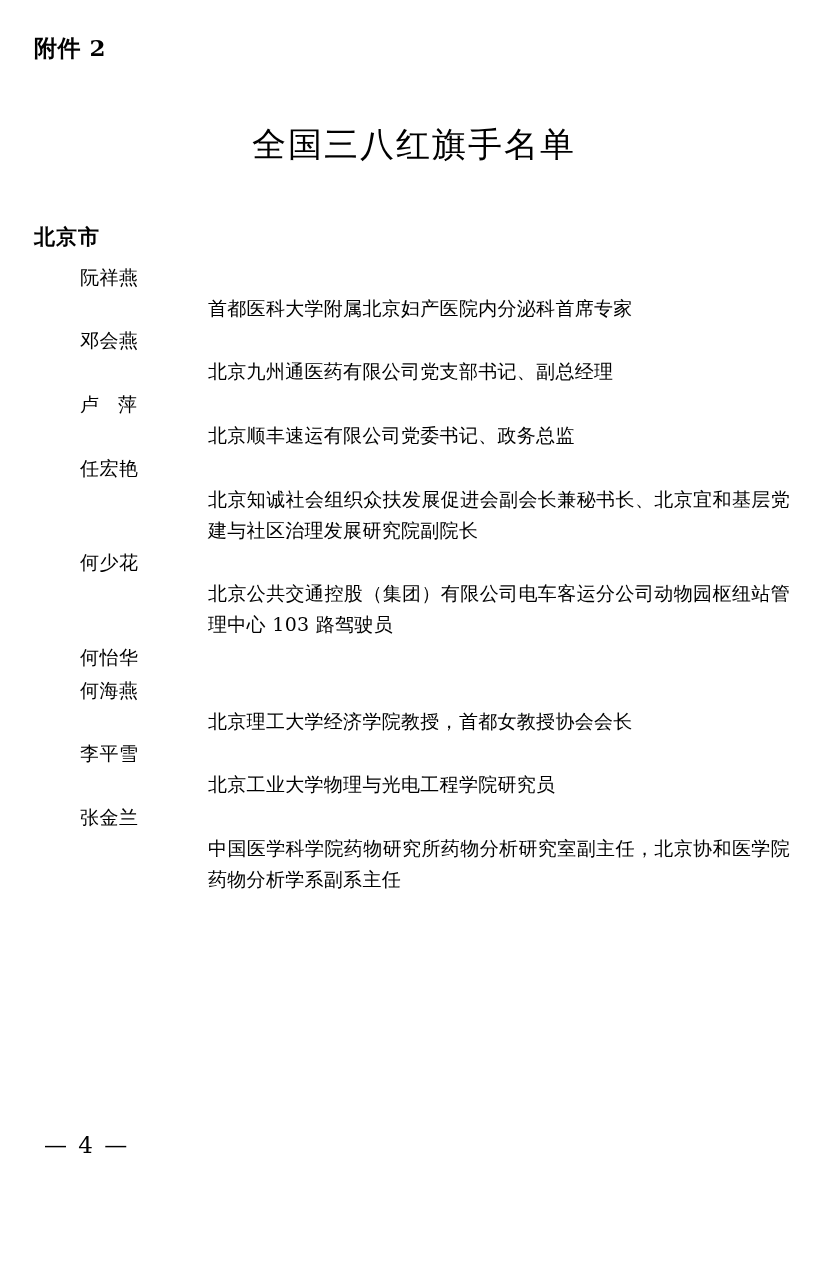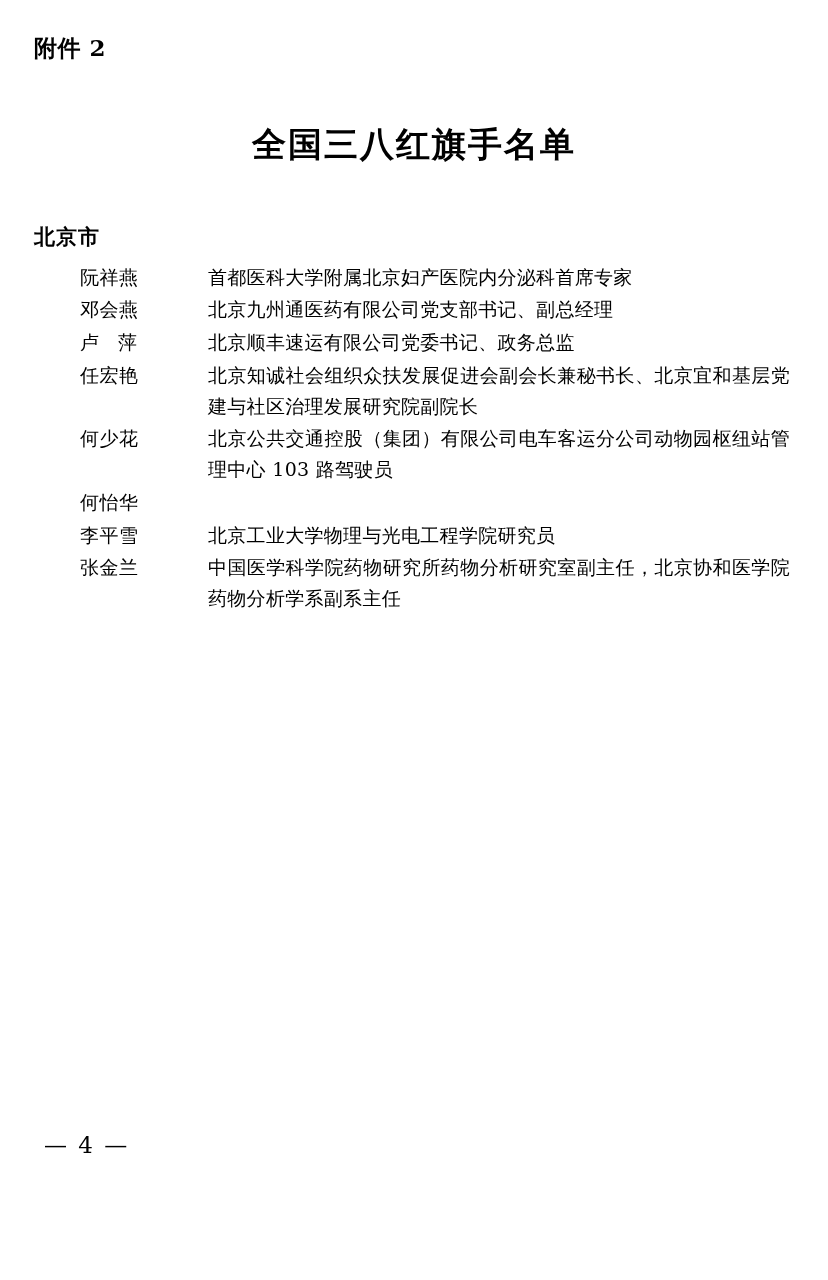--- a/index.html
+++ b/index.html
@@ -24,21 +24,21 @@
   .attachment-label {
     font-size: 23px;
     font-weight: bold;
     letter-spacing: 0.5px;
     margin: 12px 0 0 0;
     line-height: 1.2;
   }
   .doc-title {
     text-align: center;
     font-size: 34px;
-    font-weight: bold;
+    font-weight: normal;
     letter-spacing: 2px;
     margin: 62px 0 0 0;
     line-height: 1.2;
   }
   .region-heading {
     font-size: 21px;
     font-weight: bold;
     letter-spacing: 1px;
     margin: 60px 0 12px 0;
     line-height: 1.2;
@@ -64,20 +64,21 @@
   }
   .entry-name.spaced {
     letter-spacing: 0;
   }
   .entry-desc {
     flex: 1 1 auto;
     text-align: justify;
     text-justify: inter-ideograph;
     letter-spacing: 0.3px;
     padding-right: 4px;
+    margin-top: 31px;
   }
   .page-footer {
     position: absolute;
     left: 0;
     right: 0;
     bottom: 42px;
     text-align: left;
     padding-left: 44px;
     font-size: 23px;
     letter-spacing: 2px;
@@ -112,20 +113,24 @@
       <span class="entry-desc">北京知诚社会组织众扶发展促进会副会长兼秘书长、北京宜和基层党建与社区治理发展研究院副院长</span>
     </li>
     <li class="entry">
       <span class="entry-name">何少花</span>
       <span class="entry-desc">北京公共交通控股（集团）有限公司电车客运分公司动物园枢纽站管理中心 103 路驾驶员</span>
     </li>
     <li class="entry">
       <span class="entry-name">何怡华</span>
     </li>
     <li class="entry">
+      <span class="entry-name">何海燕</span>
+      <span class="entry-desc">北京理工大学经济学院教授，首都女教授协会会长</span>
+    </li>
+    <li class="entry">
       <span class="entry-name">李平雪</span>
       <span class="entry-desc">北京工业大学物理与光电工程学院研究员</span>
     </li>
     <li class="entry">
       <span class="entry-name">张金兰</span>
       <span class="entry-desc">中国医学科学院药物研究所药物分析研究室副主任，北京协和医学院药物分析学系副系主任</span>
     </li>
   </ul>
 
   <div class="page-footer">— 4 —</div>

